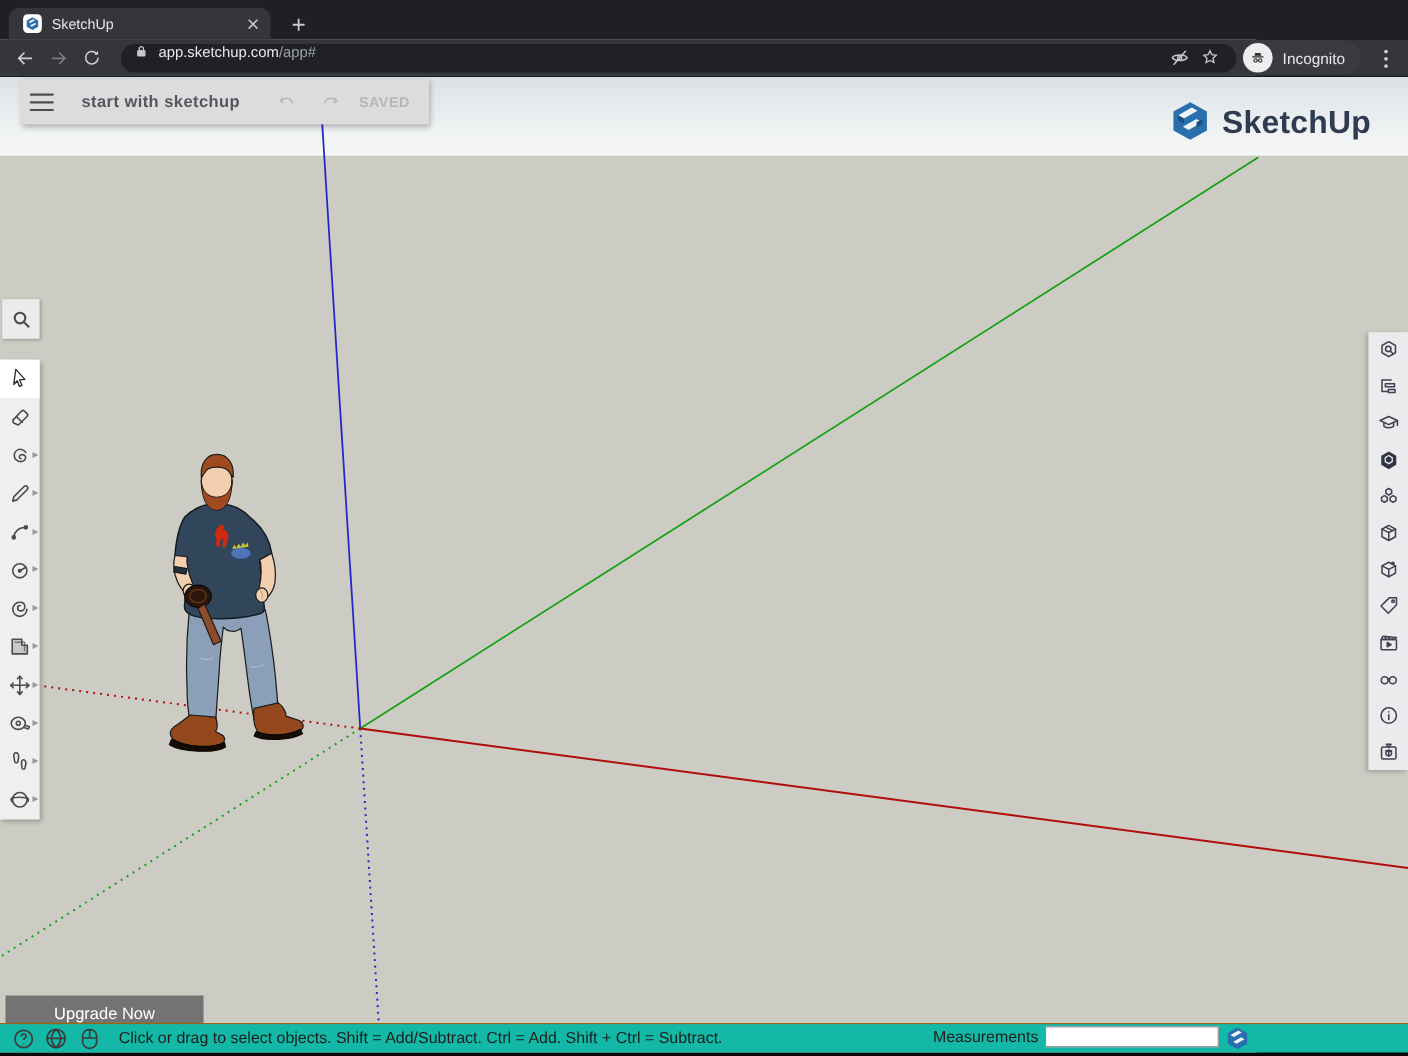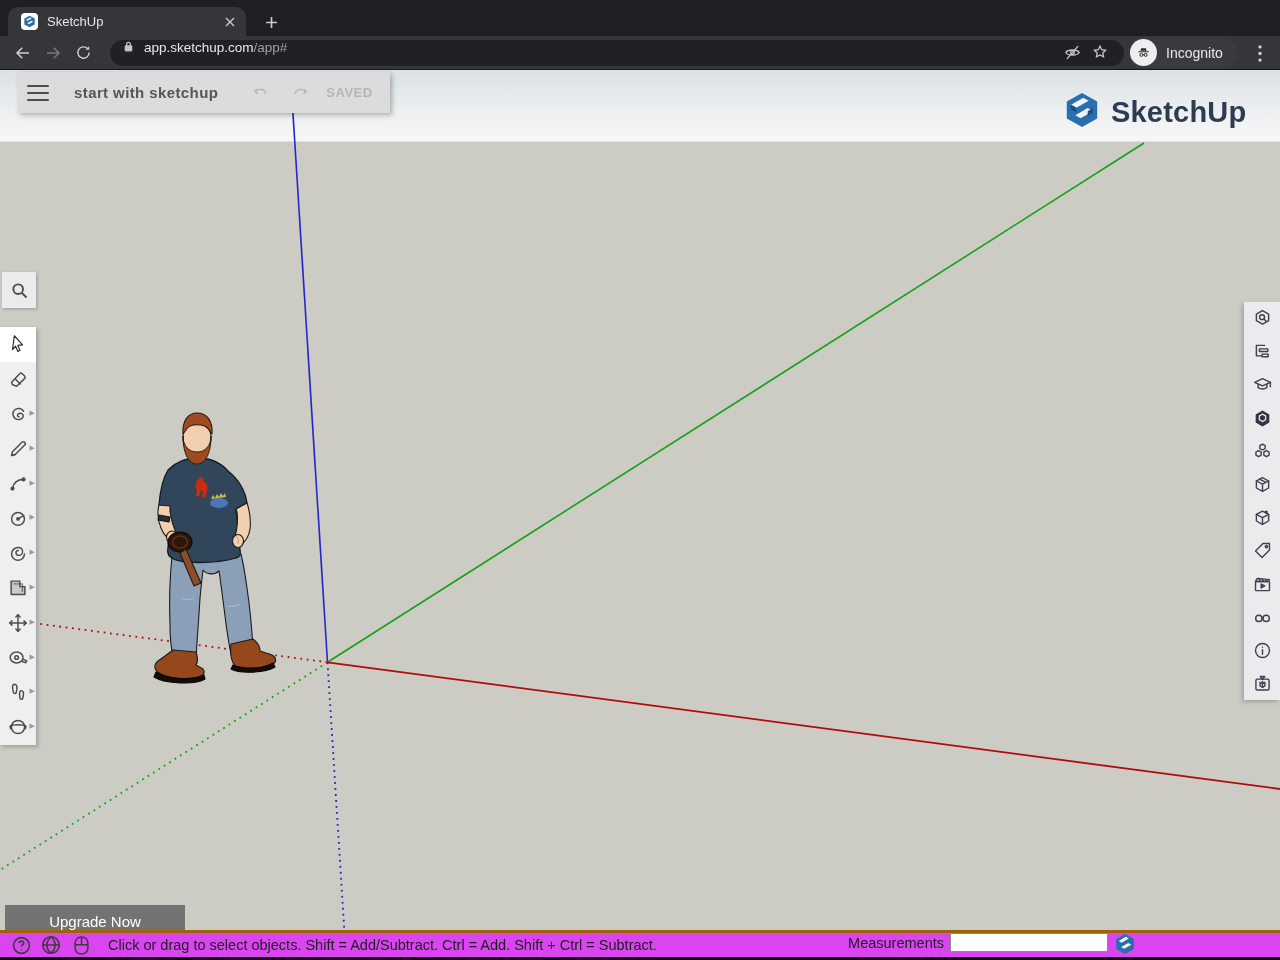--- a/index.html
+++ b/index.html
@@ -70,22 +70,22 @@
 
   
   .rightrail { position:absolute; left:1244px; top:302px; width:36px; background:#ebeaec;
     box-shadow:-2px 2px 4px rgba(0,0,0,.2); }
   .panel-btn { width:36px; height:33.2px; display:flex; align-items:center; justify-content:center; color:#3d4250; }
   .panel-btn svg { width:21px; height:21px; }
 
   
   .upgrade { position:absolute; left:5px; top:893px; width:180px; height:32px; background:#737373;
     color:#fff; font-size:15px; display:flex; align-items:center; justify-content:center;margin-top:12px; }
-  .statusbar { position:absolute; left:0; top:930px; width:1280px; height:27px; background:#d946ef;
-    border-top:3px solid #a16207; display:flex; align-items:center; }
+  .statusbar { position:absolute; left:0; top:930px; width:1280px; height:27px; background:#14b8a6;
+    border-top:1px solid #a16207; display:flex; align-items:center; }
   .status-ic { display:flex; align-items:center; justify-content:center; color:#3c3c3c; width:30px; }
   .status-text { font-size:14.5px; color:#1d1d1d; margin-left:12px; }
   .meas { position:absolute; right:34px; top:933px; display:flex; align-items:center; }
   .meas-label { font-size:14.5px; color:#1d1d1d; margin-right:6px; }
   .meas-input { width:158px; height:19px; border:1px solid #8a8a8a; background:#fff; font-size:13px; padding:0 4px; }
   .mini-logo { position:absolute; right:6px; top:933px; width:22px; height:22px; }
   .bottom-edge { position:absolute; left:0; top:957px; width:1280px; height:3px; background:#0a0a0a; }
 </style>
 </head>
 <body>

